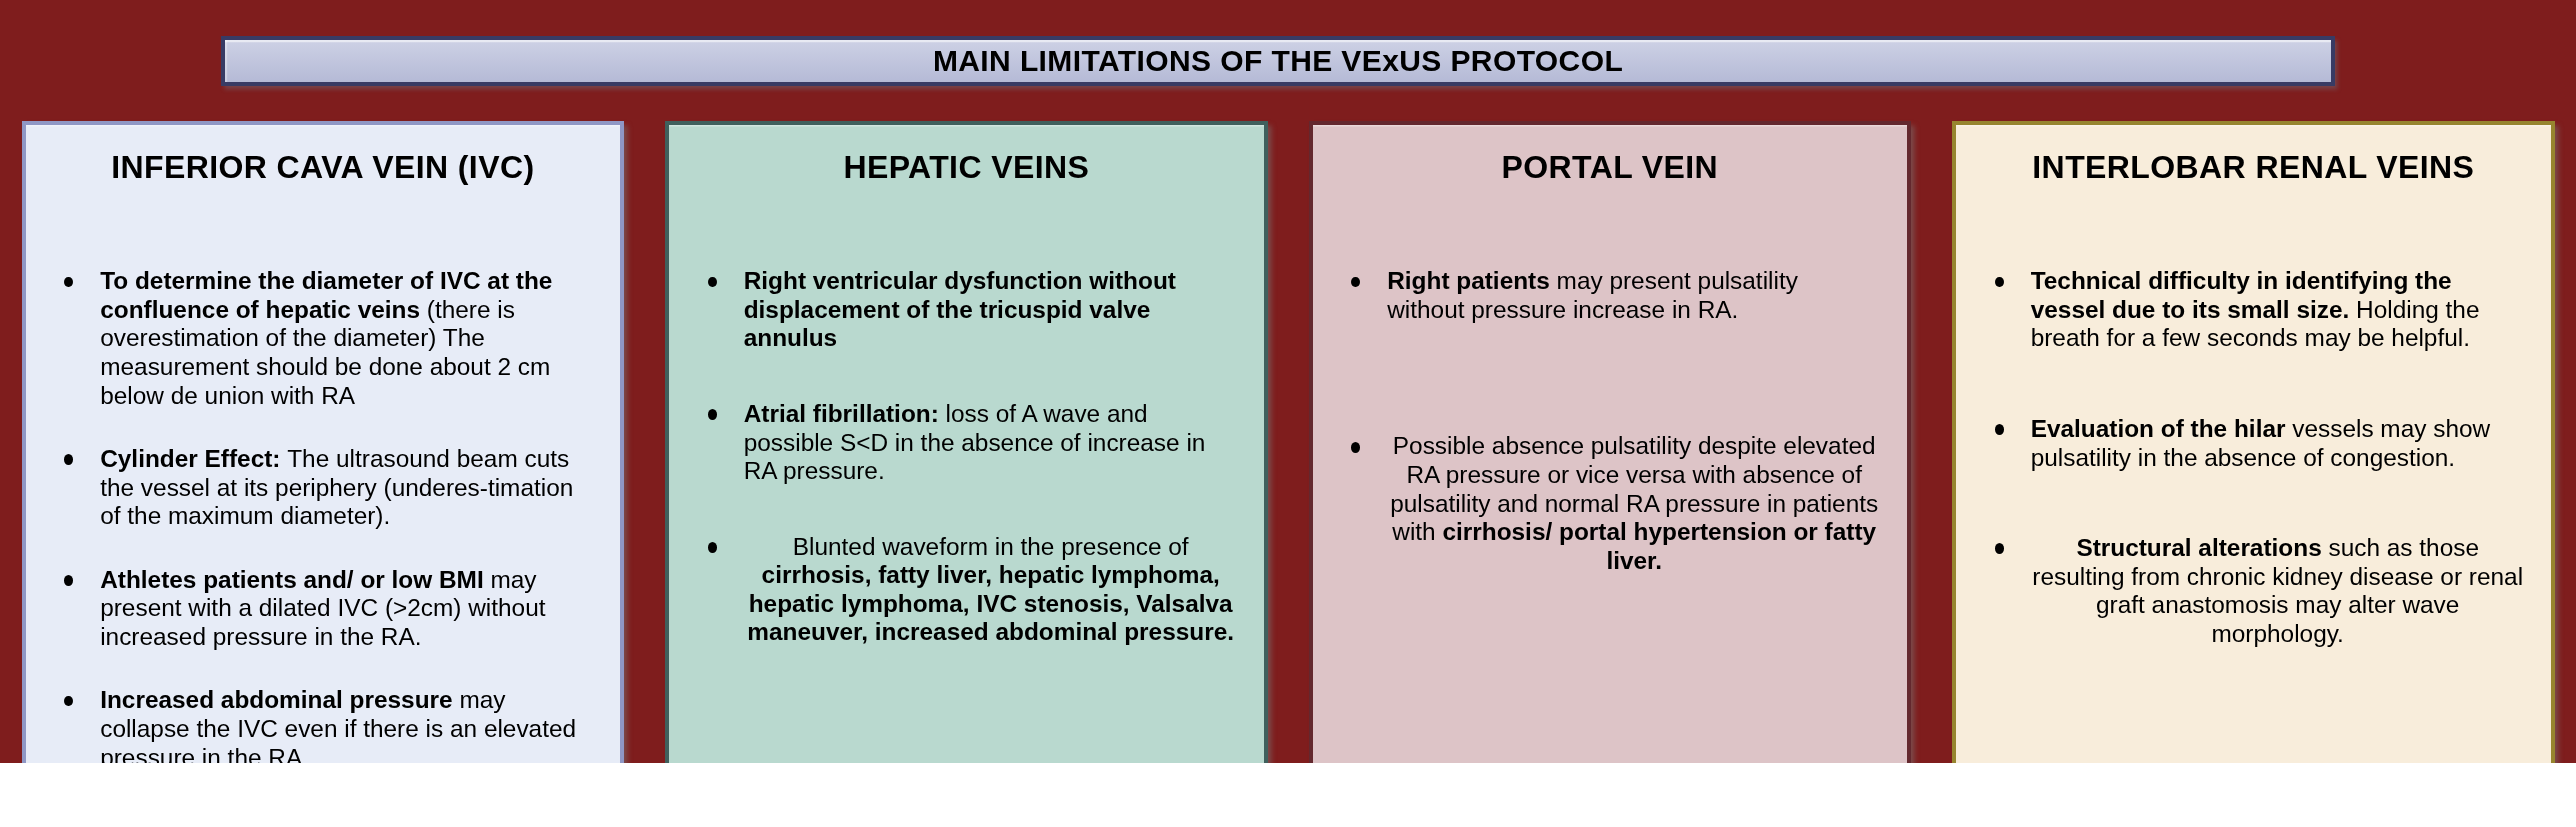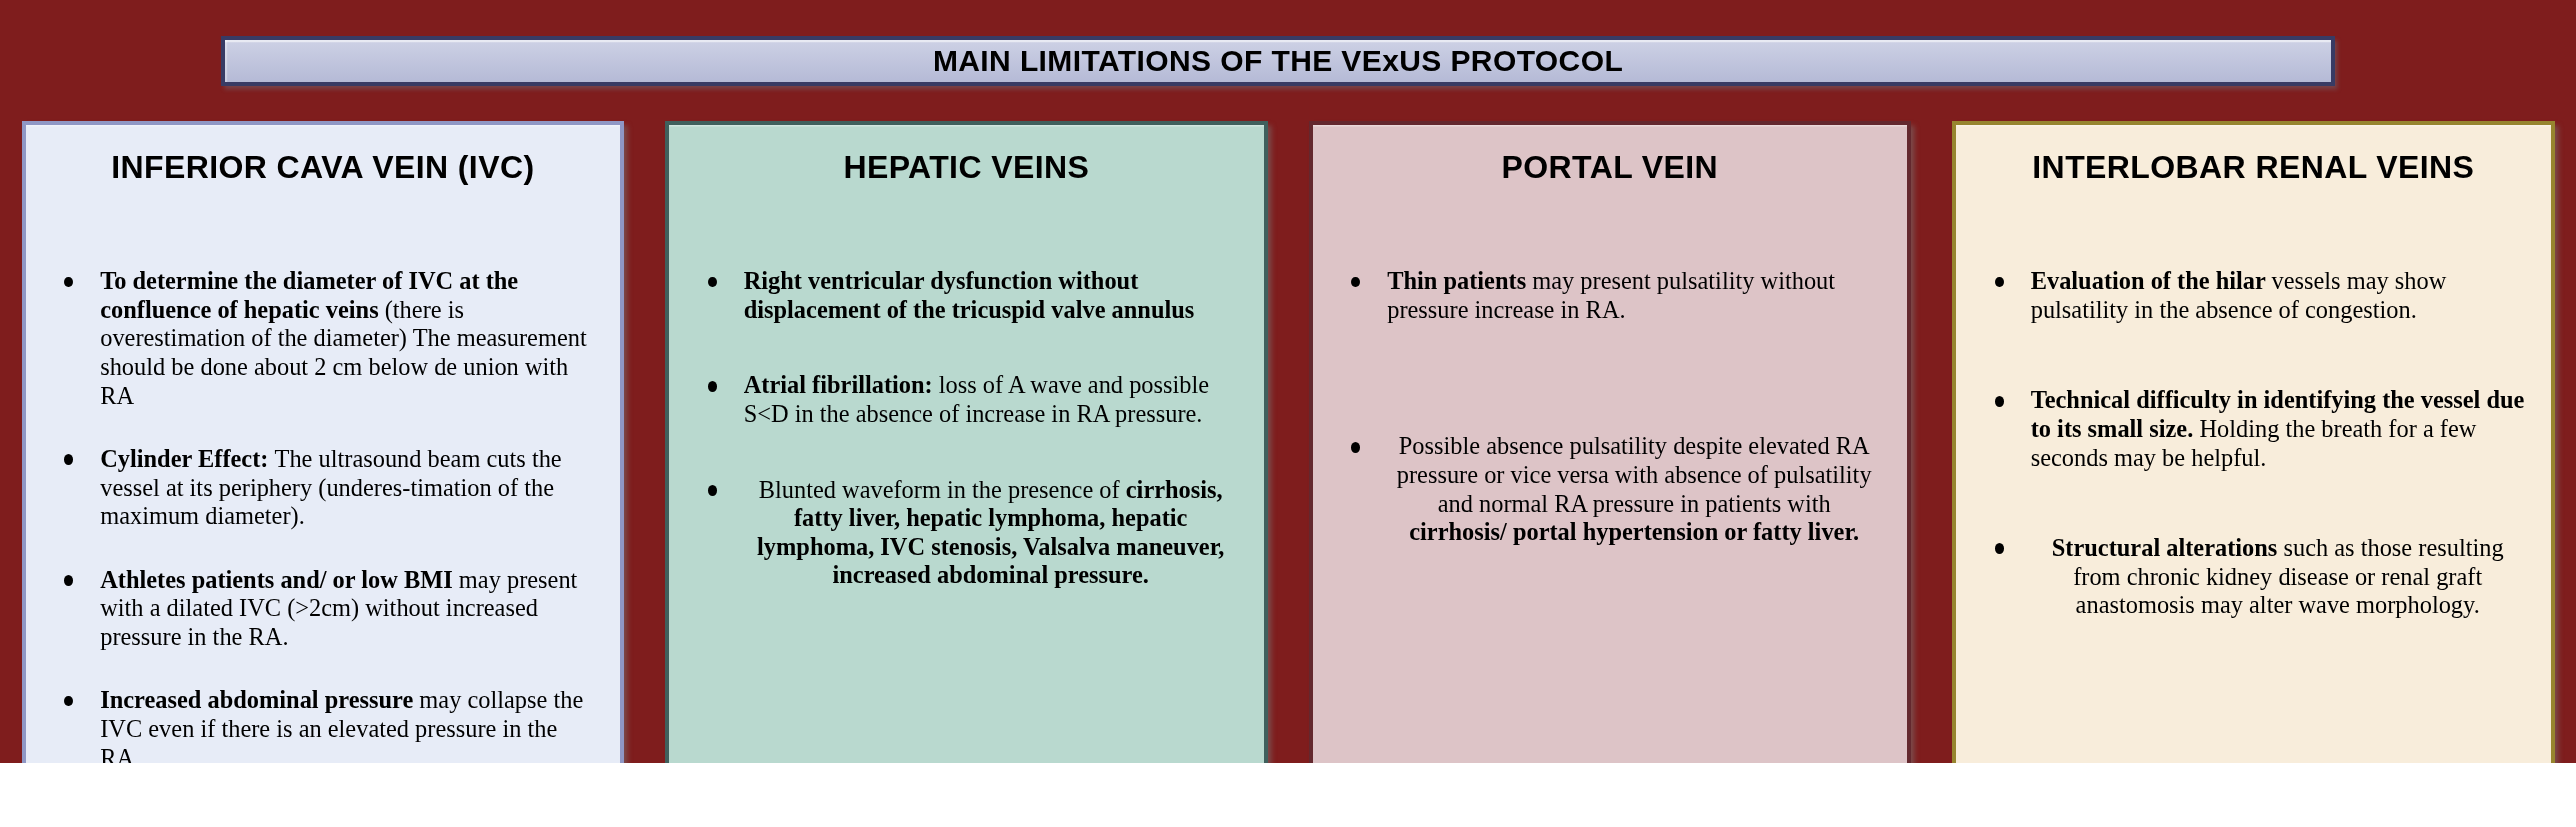--- a/index.html
+++ b/index.html
@@ -69,21 +69,20 @@
     list-style: none;
     margin: 81px 0 0 0;
     padding: 0 4.3px 0 0;
   }
   .panel li {
     position: relative;
     padding-left: 53px;
     font-size: 24.4px;
     line-height: 1.17;
     white-space: pre-line;
-    font-family: Liberation Serif, serif;
   }
   .panel li::before {
     content: "";
     position: absolute;
     left: 17px;
     top: 0.38em;
     width: 9.3px;
     height: 10.8px;
     border-radius: 50%;
     background: #000;
@@ -121,28 +120,28 @@
     <h2 class="panel-title">HEPATIC VEINS</h2>
     <ul>
           <li><span class="b">Right ventricular dysfunction without displacement of the tricuspid valve annulus</span></li>
           <li><span class="b">Atrial fibrillation: </span><span>loss of A wave and possible S&lt;D in the absence of increase in RA pressure.</span></li>
           <li><span>Blunted waveform in the presence of </span><span class="b">cirrhosis, fatty liver, hepatic lymphoma, hepatic lymphoma, IVC stenosis, Valsalva maneuver, increased abdominal pressure.</span></li>
         </ul>
   </section>
       <section class="panel" style="--fill: #ddc4c7; --border: #63282e;">
     <h2 class="panel-title">PORTAL VEIN</h2>
     <ul>
-          <li><span class="b">Thin patients </span><span>may present pulsatility without pressure increase in RA.</span></li>
+          <li><span class="b">Right patients </span><span>may present pulsatility without pressure increase in RA.</span></li>
           <li><span>Possible absence  pulsatility despite elevated RA pressure or vice versa with absence of pulsatility and normal RA pressure in patients with </span><span class="b">cirrhosis/ portal hypertension or fatty liver.</span></li>
         </ul>
   </section>
       <section class="panel" style="--fill: #f8eddb; --border: #97852f;">
     <h2 class="panel-title">INTERLOBAR RENAL VEINS</h2>
     <ul>
+          <li><span class="b">Technical difficulty in identifying the vessel due to its small size. </span><span>Holding the breath for a few seconds may be helpful.</span></li>
           <li><span class="b">Evaluation of the hilar </span><span>vessels may show pulsatility in the absence of congestion.</span></li>
-          <li><span class="b">Technical difficulty in identifying the vessel due to its small size. </span><span>Holding the breath for a few seconds may be helpful.</span></li>
           <li><span class="b">Structural alterations </span><span>such as those resulting from chronic kidney disease or renal graft anastomosis may alter wave morphology.</span></li>
         </ul>
   </section>
     </div>
 
 </div>
 
 
 </body></html>

